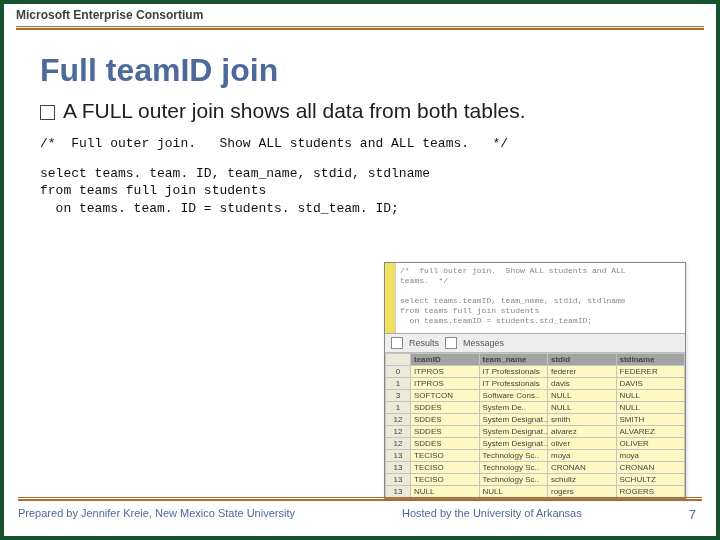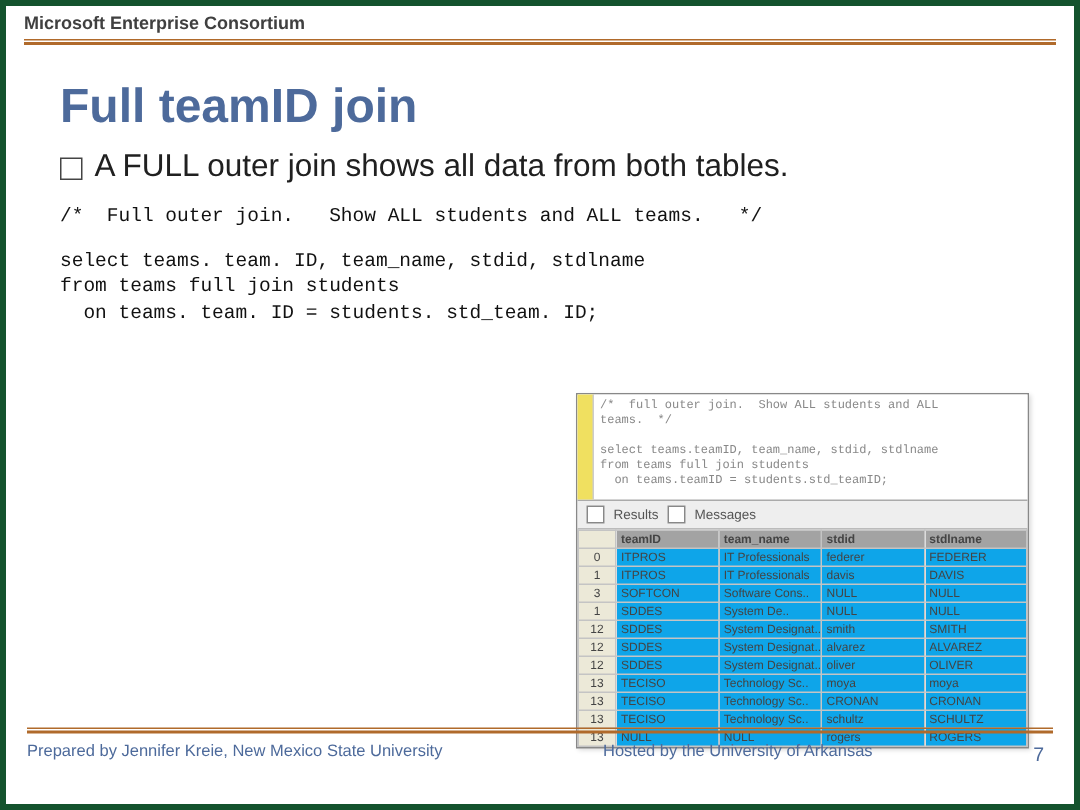--- a/index.html
+++ b/index.html
@@ -101,29 +101,29 @@
     font-family:Tahoma,sans-serif;
     font-size:8px;
     table-layout:fixed;
   }
   .shot th,.shot td{
     border:1px solid #c4c4c4;
     padding:1px 3px;
     overflow:hidden;
     white-space:nowrap;
     text-align:left;
-    background:#0ea5e9;
+    background:#fef9c3;
     color:#444;
   }
   .shot th{background:#a3a3a3;}
   .shot .rownum{background:#ece9d8;width:18px;text-align:center;}
   
   .footer{
     position:absolute;
-    bottom:16px;left:0;right:0;
+    bottom:4px;left:0;right:0;
     padding:6px 14px 10px 14px;
   }
   .footer .sep{height:1px;background:#b06a2b;margin-bottom:1px;}
   .footer .sep2{height:2px;background:#b06a2b;margin-bottom:6px;}
   .footer-row{
     display:flex;
     justify-content:space-between;
     font-size:11px;
     color:#4d6a9b;
   }

